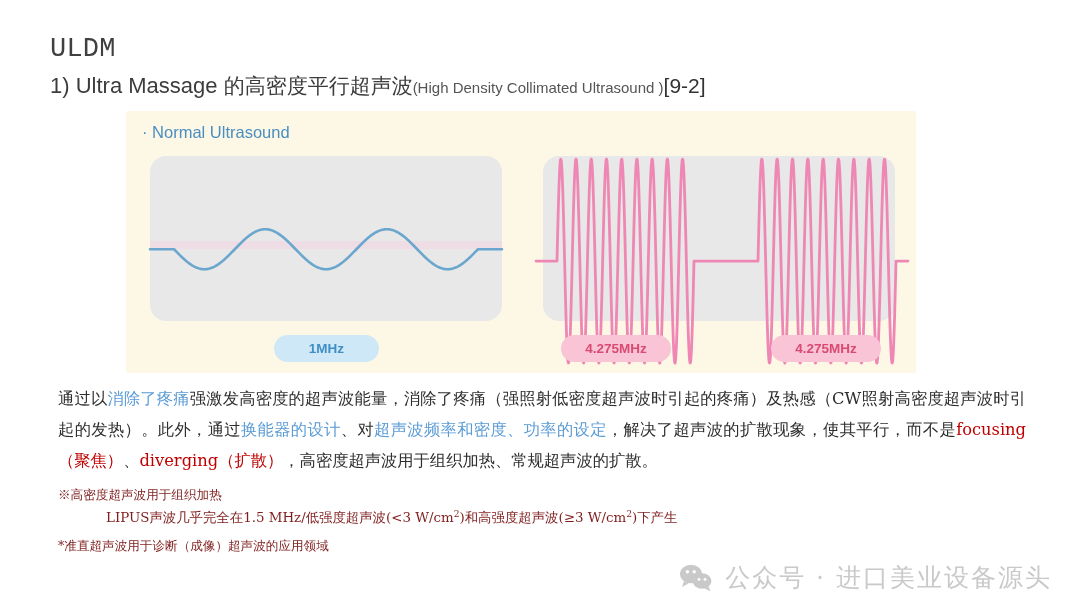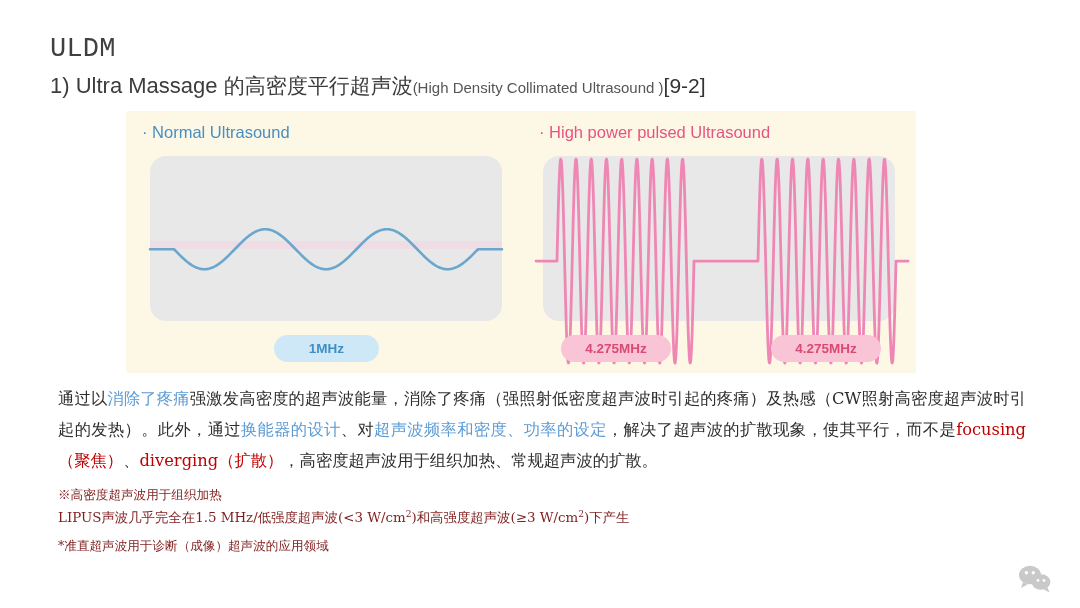--- a/index.html
+++ b/index.html
@@ -166,21 +166,21 @@
 
   
   .footnote {
     position: absolute;
     left: 58px;
     font-family: "DejaVu Serif", serif;
     color: #7f1d1d;
     white-space: nowrap;
   }
   #footnote-1 { top: 487px; font-size: 12.6px; }
-  #footnote-2 { top: 509px; font-size: 13.4px; }
+  #footnote-2 { top: 509px; font-size: 13.4px; margin-left: 48px; }
   #footnote-3 { top: 538px; font-size: 12.6px; }
   .footnote sup { font-size: 0.68em; vertical-align: super; }
 
   
   #watermark {
     position: absolute;
     right: 28px;
     bottom: 14px;
     display: flex;
     align-items: center;
@@ -213,22 +213,20 @@
 
   <div id="normal-wave-box" class="wave-box"></div>
   <div id="pink-band"></div>
 
   <svg class="wave-svg" id="normal-wave-svg" width="352" height="165" style="left:24px; top:45px;" viewBox="0 0 352 165">
     <path id="normal-path" fill="none" stroke="#6aa6cd" stroke-width="2.6" stroke-linecap="round" stroke-linejoin="round" d="M 0 93.225 L 24 93.225 L 24.00 93.22 L 24.72 93.97 L 25.45 94.72 L 26.17 95.46 L 26.90 96.21 L 27.62 96.94 L 28.34 97.68 L 29.07 98.40 L 29.79 99.12 L 30.51 99.83 L 31.24 100.53 L 31.96 101.22 L 32.69 101.90 L 33.41 102.57 L 34.13 103.22 L 34.86 103.87 L 35.58 104.49 L 36.30 105.10 L 37.03 105.69 L 37.75 106.27 L 38.48 106.83 L 39.20 107.37 L 39.92 107.89 L 40.65 108.38 L 41.37 108.86 L 42.10 109.32 L 42.82 109.75 L 43.54 110.16 L 44.27 110.55 L 44.99 110.91 L 45.71 111.24 L 46.44 111.56 L 47.16 111.84 L 47.89 112.10 L 48.61 112.34 L 49.33 112.54 L 50.06 112.72 L 50.78 112.88 L 51.50 113.00 L 52.23 113.10 L 52.95 113.17 L 53.68 113.21 L 54.40 113.22 L 55.12 113.21 L 55.85 113.17 L 56.57 113.10 L 57.30 113.00 L 58.02 112.88 L 58.74 112.72 L 59.47 112.54 L 60.19 112.34 L 60.91 112.10 L 61.64 111.84 L 62.36 111.56 L 63.09 111.24 L 63.81 110.91 L 64.53 110.55 L 65.26 110.16 L 65.98 109.75 L 66.70 109.32 L 67.43 108.86 L 68.15 108.38 L 68.88 107.89 L 69.60 107.37 L 70.32 106.83 L 71.05 106.27 L 71.77 105.69 L 72.50 105.10 L 73.22 104.49 L 73.94 103.87 L 74.67 103.22 L 75.39 102.57 L 76.11 101.90 L 76.84 101.22 L 77.56 100.53 L 78.29 99.83 L 79.01 99.12 L 79.73 98.40 L 80.46 97.68 L 81.18 96.94 L 81.90 96.21 L 82.63 95.46 L 83.35 94.72 L 84.08 93.97 L 84.80 93.22 L 85.52 92.48 L 86.25 91.73 L 86.97 90.99 L 87.70 90.24 L 88.42 89.51 L 89.14 88.77 L 89.87 88.05 L 90.59 87.33 L 91.31 86.62 L 92.04 85.92 L 92.76 85.23 L 93.49 84.55 L 94.21 83.88 L 94.93 83.22 L 95.66 82.58 L 96.38 81.96 L 97.10 81.35 L 97.83 80.76 L 98.55 80.18 L 99.28 79.62 L 100.00 79.08 L 100.72 78.56 L 101.45 78.07 L 102.17 77.59 L 102.90 77.13 L 103.62 76.70 L 104.34 76.29 L 105.07 75.90 L 105.79 75.54 L 106.51 75.21 L 107.24 74.89 L 107.96 74.61 L 108.69 74.35 L 109.41 74.11 L 110.13 73.91 L 110.86 73.73 L 111.58 73.57 L 112.30 73.45 L 113.03 73.35 L 113.75 73.28 L 114.48 73.24 L 115.20 73.22 L 115.92 73.24 L 116.65 73.28 L 117.37 73.35 L 118.10 73.45 L 118.82 73.57 L 119.54 73.73 L 120.27 73.91 L 120.99 74.11 L 121.71 74.35 L 122.44 74.61 L 123.16 74.89 L 123.89 75.21 L 124.61 75.54 L 125.33 75.90 L 126.06 76.29 L 126.78 76.70 L 127.50 77.13 L 128.23 77.59 L 128.95 78.07 L 129.68 78.56 L 130.40 79.08 L 131.12 79.62 L 131.85 80.18 L 132.57 80.76 L 133.30 81.35 L 134.02 81.96 L 134.74 82.58 L 135.47 83.22 L 136.19 83.88 L 136.91 84.55 L 137.64 85.23 L 138.36 85.92 L 139.09 86.62 L 139.81 87.33 L 140.53 88.05 L 141.26 88.77 L 141.98 89.51 L 142.70 90.24 L 143.43 90.99 L 144.15 91.73 L 144.88 92.48 L 145.60 93.22 L 146.32 93.97 L 147.05 94.72 L 147.77 95.46 L 148.50 96.21 L 149.22 96.94 L 149.94 97.68 L 150.67 98.40 L 151.39 99.12 L 152.11 99.83 L 152.84 100.53 L 153.56 101.22 L 154.29 101.90 L 155.01 102.57 L 155.73 103.22 L 156.46 103.87 L 157.18 104.49 L 157.90 105.10 L 158.63 105.69 L 159.35 106.27 L 160.08 106.83 L 160.80 107.37 L 161.52 107.89 L 162.25 108.38 L 162.97 108.86 L 163.70 109.32 L 164.42 109.75 L 165.14 110.16 L 165.87 110.55 L 166.59 110.91 L 167.31 111.24 L 168.04 111.56 L 168.76 111.84 L 169.49 112.10 L 170.21 112.34 L 170.93 112.54 L 171.66 112.72 L 172.38 112.88 L 173.10 113.00 L 173.83 113.10 L 174.55 113.17 L 175.28 113.21 L 176.00 113.22 L 176.72 113.21 L 177.45 113.17 L 178.17 113.10 L 178.90 113.00 L 179.62 112.88 L 180.34 112.72 L 181.07 112.54 L 181.79 112.34 L 182.51 112.10 L 183.24 111.84 L 183.96 111.56 L 184.69 111.24 L 185.41 110.91 L 186.13 110.55 L 186.86 110.16 L 187.58 109.75 L 188.30 109.32 L 189.03 108.86 L 189.75 108.38 L 190.48 107.89 L 191.20 107.37 L 191.92 106.83 L 192.65 106.27 L 193.37 105.69 L 194.10 105.10 L 194.82 104.49 L 195.54 103.87 L 196.27 103.22 L 196.99 102.57 L 197.71 101.90 L 198.44 101.22 L 199.16 100.53 L 199.89 99.83 L 200.61 99.12 L 201.33 98.40 L 202.06 97.68 L 202.78 96.94 L 203.50 96.21 L 204.23 95.46 L 204.95 94.72 L 205.68 93.97 L 206.40 93.23 L 207.12 92.48 L 207.85 91.73 L 208.57 90.99 L 209.30 90.24 L 210.02 89.51 L 210.74 88.77 L 211.47 88.05 L 212.19 87.33 L 212.91 86.62 L 213.64 85.92 L 214.36 85.23 L 215.09 84.55 L 215.81 83.88 L 216.53 83.23 L 217.26 82.58 L 217.98 81.96 L 218.70 81.35 L 219.43 80.76 L 220.15 80.18 L 220.88 79.62 L 221.60 79.08 L 222.32 78.56 L 223.05 78.07 L 223.77 77.59 L 224.50 77.13 L 225.22 76.70 L 225.94 76.29 L 226.67 75.90 L 227.39 75.54 L 228.11 75.21 L 228.84 74.89 L 229.56 74.61 L 230.29 74.35 L 231.01 74.11 L 231.73 73.91 L 232.46 73.73 L 233.18 73.57 L 233.90 73.45 L 234.63 73.35 L 235.35 73.28 L 236.08 73.24 L 236.80 73.22 L 237.52 73.24 L 238.25 73.28 L 238.97 73.35 L 239.70 73.45 L 240.42 73.57 L 241.14 73.73 L 241.87 73.91 L 242.59 74.11 L 243.31 74.35 L 244.04 74.61 L 244.76 74.89 L 245.49 75.21 L 246.21 75.54 L 246.93 75.90 L 247.66 76.29 L 248.38 76.70 L 249.10 77.13 L 249.83 77.59 L 250.55 78.07 L 251.28 78.56 L 252.00 79.08 L 252.72 79.62 L 253.45 80.18 L 254.17 80.76 L 254.90 81.35 L 255.62 81.96 L 256.34 82.58 L 257.07 83.22 L 257.79 83.88 L 258.51 84.55 L 259.24 85.23 L 259.96 85.92 L 260.69 86.62 L 261.41 87.33 L 262.13 88.05 L 262.86 88.77 L 263.58 89.51 L 264.30 90.24 L 265.03 90.99 L 265.75 91.73 L 266.48 92.48 L 267.20 93.22 L 267.92 93.97 L 268.65 94.72 L 269.37 95.46 L 270.10 96.21 L 270.82 96.94 L 271.54 97.68 L 272.27 98.40 L 272.99 99.12 L 273.71 99.83 L 274.44 100.53 L 275.16 101.22 L 275.89 101.90 L 276.61 102.57 L 277.33 103.23 L 278.06 103.87 L 278.78 104.49 L 279.50 105.10 L 280.23 105.69 L 280.95 106.27 L 281.68 106.83 L 282.40 107.37 L 283.12 107.89 L 283.85 108.38 L 284.57 108.86 L 285.30 109.32 L 286.02 109.75 L 286.74 110.16 L 287.47 110.55 L 288.19 110.91 L 288.91 111.24 L 289.64 111.56 L 290.36 111.84 L 291.09 112.10 L 291.81 112.34 L 292.53 112.54 L 293.26 112.72 L 293.98 112.88 L 294.70 113.00 L 295.43 113.10 L 296.15 113.17 L 296.88 113.21 L 297.60 113.22 L 298.32 113.21 L 299.05 113.17 L 299.77 113.10 L 300.50 113.00 L 301.22 112.88 L 301.94 112.72 L 302.67 112.54 L 303.39 112.34 L 304.11 112.10 L 304.84 111.84 L 305.56 111.56 L 306.29 111.24 L 307.01 110.91 L 307.73 110.55 L 308.46 110.16 L 309.18 109.75 L 309.90 109.32 L 310.63 108.86 L 311.35 108.38 L 312.08 107.89 L 312.80 107.37 L 313.52 106.83 L 314.25 106.27 L 314.97 105.69 L 315.70 105.10 L 316.42 104.49 L 317.14 103.87 L 317.87 103.22 L 318.59 102.57 L 319.31 101.90 L 320.04 101.22 L 320.76 100.53 L 321.49 99.83 L 322.21 99.12 L 322.93 98.40 L 323.66 97.68 L 324.38 96.94 L 325.10 96.21 L 325.83 95.46 L 326.55 94.72 L 327.28 93.97 L 328.00 93.23 L 352 93.225"></path>
   </svg>
 
   <div id="freq-normal" class="freq-pill">1MHz</div>
 
-  <div id="pulsed-heading" class="panel-heading"><span class="heading-dot">·</span>
-    <span>High power pulsed Ultrasound</span></div>
 
   <div id="pulsed-wave-box" class="wave-box"></div>
 
   <svg class="wave-svg" id="pulsed-wave-svg" width="372" height="215" style="left:410px; top:20px;" viewBox="0 0 372 215">
     <path id="pulsed-path" fill="none" stroke="#ef87b5" stroke-width="2.8" stroke-linecap="round" stroke-linejoin="round" d="M 0 130.075 L 21 130.075 L 21.00 130.07 L 21.26 119.00 L 21.53 108.07 L 21.79 97.39 L 22.05 87.09 L 22.32 77.31 L 22.58 68.14 L 22.84 59.71 L 23.11 52.11 L 23.37 45.44 L 23.63 39.76 L 23.90 35.15 L 24.16 31.66 L 24.43 29.33 L 24.69 28.19 L 24.95 28.26 L 25.22 29.53 L 25.48 31.99 L 25.74 35.61 L 26.01 40.34 L 26.27 46.13 L 26.53 52.92 L 26.80 60.61 L 27.06 69.13 L 27.32 78.37 L 27.59 88.21 L 27.85 98.56 L 28.11 109.27 L 28.38 120.23 L 28.64 131.31 L 28.90 142.37 L 29.17 153.29 L 29.43 163.93 L 29.69 174.17 L 29.96 183.89 L 30.22 192.98 L 30.48 201.32 L 30.75 208.82 L 31.01 215.39 L 31.27 220.96 L 31.54 225.45 L 31.80 228.81 L 32.07 231.00 L 32.33 232.01 L 32.59 231.81 L 32.86 230.40 L 33.12 227.82 L 33.38 224.07 L 33.65 219.22 L 33.91 213.31 L 34.17 206.42 L 34.44 198.63 L 34.70 190.03 L 34.96 180.72 L 35.23 170.81 L 35.49 160.42 L 35.75 149.67 L 36.02 138.69 L 36.28 127.61 L 36.54 116.56 L 36.81 105.66 L 37.07 95.06 L 37.33 84.87 L 37.60 75.21 L 37.86 66.20 L 38.13 57.95 L 38.39 50.55 L 38.65 44.09 L 38.92 38.64 L 39.18 34.27 L 39.44 31.04 L 39.71 28.97 L 39.97 28.10 L 40.23 28.44 L 40.50 29.98 L 40.76 32.69 L 41.02 36.56 L 41.29 41.54 L 41.55 47.56 L 41.81 54.55 L 42.08 62.44 L 42.34 71.12 L 42.60 80.50 L 42.87 90.47 L 43.13 100.91 L 43.39 111.69 L 43.66 122.69 L 43.92 133.77 L 44.18 144.81 L 44.45 155.68 L 44.71 166.24 L 44.97 176.38 L 45.24 185.97 L 45.50 194.90 L 45.77 203.07 L 46.03 210.37 L 46.29 216.72 L 46.56 222.05 L 46.82 226.29 L 47.08 229.40 L 47.35 231.33 L 47.61 232.07 L 47.87 231.60 L 48.14 229.93 L 48.40 227.08 L 48.66 223.09 L 48.93 218.00 L 49.19 211.86 L 49.45 204.77 L 49.72 196.79 L 49.98 188.02 L 50.24 178.56 L 50.51 168.54 L 50.77 158.06 L 51.03 147.25 L 51.30 136.23 L 51.56 125.15 L 51.83 114.12 L 52.09 103.28 L 52.35 92.76 L 52.62 82.67 L 52.88 73.15 L 53.14 64.30 L 53.41 56.23 L 53.67 49.03 L 53.93 42.79 L 54.20 37.57 L 54.46 33.46 L 54.72 30.48 L 54.99 28.68 L 55.25 28.07 L 55.51 28.68 L 55.78 30.48 L 56.04 33.46 L 56.30 37.57 L 56.57 42.79 L 56.83 49.03 L 57.09 56.23 L 57.36 64.30 L 57.62 73.15 L 57.88 82.67 L 58.15 92.76 L 58.41 103.28 L 58.68 114.12 L 58.94 125.15 L 59.20 136.23 L 59.47 147.25 L 59.73 158.06 L 59.99 168.54 L 60.26 178.56 L 60.52 188.02 L 60.78 196.79 L 61.05 204.77 L 61.31 211.86 L 61.57 218.00 L 61.84 223.09 L 62.10 227.08 L 62.36 229.93 L 62.63 231.60 L 62.89 232.07 L 63.15 231.33 L 63.42 229.40 L 63.68 226.29 L 63.94 222.05 L 64.21 216.72 L 64.47 210.37 L 64.73 203.07 L 65.00 194.90 L 65.26 185.97 L 65.53 176.38 L 65.79 166.24 L 66.05 155.68 L 66.32 144.81 L 66.58 133.77 L 66.84 122.69 L 67.11 111.69 L 67.37 100.91 L 67.63 90.47 L 67.90 80.50 L 68.16 71.12 L 68.42 62.44 L 68.69 54.55 L 68.95 47.56 L 69.21 41.54 L 69.48 36.56 L 69.74 32.69 L 70.00 29.98 L 70.27 28.44 L 70.53 28.10 L 70.79 28.97 L 71.06 31.04 L 71.32 34.27 L 71.58 38.64 L 71.85 44.09 L 72.11 50.55 L 72.38 57.95 L 72.64 66.20 L 72.90 75.21 L 73.17 84.87 L 73.43 95.06 L 73.69 105.66 L 73.96 116.56 L 74.22 127.61 L 74.48 138.69 L 74.75 149.67 L 75.01 160.42 L 75.27 170.81 L 75.54 180.72 L 75.80 190.03 L 76.06 198.63 L 76.33 206.42 L 76.59 213.31 L 76.85 219.22 L 77.12 224.07 L 77.38 227.82 L 77.64 230.40 L 77.91 231.81 L 78.17 232.01 L 78.43 231.00 L 78.70 228.81 L 78.96 225.45 L 79.22 220.96 L 79.49 215.39 L 79.75 208.82 L 80.02 201.32 L 80.28 192.98 L 80.54 183.89 L 80.81 174.17 L 81.07 163.93 L 81.33 153.29 L 81.60 142.37 L 81.86 131.31 L 82.12 120.23 L 82.39 109.27 L 82.65 98.56 L 82.91 88.21 L 83.18 78.37 L 83.44 69.13 L 83.70 60.61 L 83.97 52.92 L 84.23 46.13 L 84.49 40.34 L 84.76 35.61 L 85.02 31.99 L 85.28 29.53 L 85.55 28.26 L 85.81 28.19 L 86.08 29.33 L 86.34 31.66 L 86.60 35.15 L 86.87 39.76 L 87.13 45.44 L 87.39 52.11 L 87.66 59.71 L 87.92 68.14 L 88.18 77.31 L 88.45 87.09 L 88.71 97.39 L 88.97 108.07 L 89.24 119.00 L 89.50 130.07 L 89.76 141.15 L 90.03 152.08 L 90.29 162.76 L 90.55 173.06 L 90.82 182.84 L 91.08 192.01 L 91.34 200.44 L 91.61 208.04 L 91.87 214.71 L 92.13 220.39 L 92.40 225.00 L 92.66 228.49 L 92.92 230.82 L 93.19 231.96 L 93.45 231.89 L 93.72 230.62 L 93.98 228.16 L 94.24 224.54 L 94.51 219.81 L 94.77 214.02 L 95.03 207.23 L 95.30 199.54 L 95.56 191.02 L 95.82 181.78 L 96.09 171.94 L 96.35 161.59 L 96.61 150.88 L 96.88 139.92 L 97.14 128.84 L 97.40 117.78 L 97.67 106.86 L 97.93 96.22 L 98.19 85.98 L 98.46 76.26 L 98.72 67.17 L 98.98 58.83 L 99.25 51.33 L 99.51 44.76 L 99.77 39.19 L 100.04 34.70 L 100.30 31.34 L 100.57 29.15 L 100.83 28.14 L 101.09 28.34 L 101.36 29.75 L 101.62 32.33 L 101.88 36.08 L 102.15 40.93 L 102.41 46.84 L 102.67 53.73 L 102.94 61.52 L 103.20 70.12 L 103.46 79.43 L 103.73 89.34 L 103.99 99.73 L 104.25 110.48 L 104.52 121.46 L 104.78 132.54 L 105.04 143.59 L 105.31 154.49 L 105.57 165.09 L 105.83 175.28 L 106.10 184.94 L 106.36 193.95 L 106.63 202.20 L 106.89 209.60 L 107.15 216.06 L 107.42 221.51 L 107.68 225.88 L 107.94 229.11 L 108.21 231.18 L 108.47 232.05 L 108.73 231.71 L 109.00 230.17 L 109.26 227.46 L 109.52 223.59 L 109.79 218.61 L 110.05 212.59 L 110.31 205.60 L 110.58 197.71 L 110.84 189.03 L 111.10 179.65 L 111.37 169.68 L 111.63 159.24 L 111.89 148.46 L 112.16 137.46 L 112.42 126.38 L 112.68 115.34 L 112.95 104.47 L 113.21 93.91 L 113.48 83.77 L 113.74 74.18 L 114.00 65.25 L 114.27 57.08 L 114.53 49.78 L 114.79 43.43 L 115.06 38.10 L 115.32 33.86 L 115.58 30.75 L 115.85 28.82 L 116.11 28.08 L 116.37 28.55 L 116.64 30.22 L 116.90 33.07 L 117.16 37.06 L 117.43 42.15 L 117.69 48.29 L 117.95 55.38 L 118.22 63.36 L 118.48 72.13 L 118.74 81.59 L 119.01 91.61 L 119.27 102.09 L 119.53 112.90 L 119.80 123.92 L 120.06 135.00 L 120.33 146.03 L 120.59 156.87 L 120.85 167.39 L 121.12 177.48 L 121.38 187.00 L 121.64 195.85 L 121.91 203.92 L 122.17 211.12 L 122.43 217.36 L 122.70 222.58 L 122.96 226.69 L 123.22 229.67 L 123.49 231.47 L 123.75 232.07 L 124.01 231.47 L 124.28 229.67 L 124.54 226.69 L 124.80 222.58 L 125.07 217.36 L 125.33 211.12 L 125.59 203.92 L 125.86 195.85 L 126.12 187.00 L 126.38 177.48 L 126.65 167.39 L 126.91 156.87 L 127.17 146.03 L 127.44 135.00 L 127.70 123.92 L 127.97 112.90 L 128.23 102.09 L 128.49 91.61 L 128.76 81.59 L 129.02 72.13 L 129.28 63.36 L 129.55 55.38 L 129.81 48.29 L 130.07 42.15 L 130.34 37.06 L 130.60 33.07 L 130.86 30.22 L 131.13 28.55 L 131.39 28.08 L 131.65 28.82 L 131.92 30.75 L 132.18 33.86 L 132.44 38.10 L 132.71 43.43 L 132.97 49.78 L 133.23 57.08 L 133.50 65.25 L 133.76 74.18 L 134.02 83.77 L 134.29 93.91 L 134.55 104.47 L 134.82 115.34 L 135.08 126.38 L 135.34 137.46 L 135.61 148.46 L 135.87 159.24 L 136.13 169.68 L 136.40 179.65 L 136.66 189.03 L 136.92 197.71 L 137.19 205.60 L 137.45 212.59 L 137.71 218.61 L 137.98 223.59 L 138.24 227.46 L 138.50 230.17 L 138.77 231.71 L 139.03 232.05 L 139.29 231.18 L 139.56 229.11 L 139.82 225.88 L 140.08 221.51 L 140.35 216.06 L 140.61 209.60 L 140.88 202.20 L 141.14 193.95 L 141.40 184.94 L 141.67 175.28 L 141.93 165.09 L 142.19 154.49 L 142.46 143.59 L 142.72 132.54 L 142.98 121.46 L 143.25 110.48 L 143.51 99.73 L 143.77 89.34 L 144.04 79.43 L 144.30 70.12 L 144.56 61.52 L 144.83 53.73 L 145.09 46.84 L 145.35 40.93 L 145.62 36.08 L 145.88 32.33 L 146.14 29.75 L 146.41 28.34 L 146.67 28.14 L 146.93 29.15 L 147.20 31.34 L 147.46 34.70 L 147.73 39.19 L 147.99 44.76 L 148.25 51.33 L 148.52 58.83 L 148.78 67.17 L 149.04 76.26 L 149.31 85.98 L 149.57 96.22 L 149.83 106.86 L 150.10 117.78 L 150.36 128.84 L 150.62 139.92 L 150.89 150.88 L 151.15 161.59 L 151.41 171.94 L 151.68 181.78 L 151.94 191.02 L 152.20 199.54 L 152.47 207.23 L 152.73 214.02 L 152.99 219.81 L 153.26 224.54 L 153.52 228.16 L 153.78 230.62 L 154.05 231.89 L 154.31 231.96 L 154.57 230.82 L 154.84 228.49 L 155.10 225.00 L 155.37 220.39 L 155.63 214.71 L 155.89 208.04 L 156.16 200.44 L 156.42 192.01 L 156.68 182.84 L 156.95 173.06 L 157.21 162.76 L 157.47 152.08 L 157.74 141.15 L 158.00 130.08 L 158 130.075 L 222 130.075 L 222.00 130.07 L 222.27 119.00 L 222.53 108.07 L 222.80 97.39 L 223.06 87.09 L 223.33 77.31 L 223.59 68.14 L 223.86 59.71 L 224.12 52.11 L 224.39 45.44 L 224.65 39.76 L 224.92 35.15 L 225.18 31.66 L 225.45 29.33 L 225.72 28.19 L 225.98 28.26 L 226.25 29.53 L 226.51 31.99 L 226.78 35.61 L 227.04 40.34 L 227.31 46.13 L 227.57 52.92 L 227.84 60.61 L 228.10 69.13 L 228.37 78.37 L 228.63 88.21 L 228.90 98.56 L 229.17 109.27 L 229.43 120.23 L 229.70 131.31 L 229.96 142.37 L 230.23 153.29 L 230.49 163.93 L 230.76 174.17 L 231.02 183.89 L 231.29 192.98 L 231.55 201.32 L 231.82 208.82 L 232.08 215.39 L 232.35 220.96 L 232.62 225.45 L 232.88 228.81 L 233.15 231.00 L 233.41 232.01 L 233.68 231.81 L 233.94 230.40 L 234.21 227.82 L 234.47 224.07 L 234.74 219.22 L 235.00 213.31 L 235.27 206.42 L 235.53 198.63 L 235.80 190.03 L 236.07 180.72 L 236.33 170.81 L 236.60 160.42 L 236.86 149.67 L 237.13 138.69 L 237.39 127.61 L 237.66 116.56 L 237.92 105.66 L 238.19 95.06 L 238.45 84.87 L 238.72 75.21 L 238.98 66.20 L 239.25 57.95 L 239.52 50.55 L 239.78 44.09 L 240.05 38.64 L 240.31 34.27 L 240.58 31.04 L 240.84 28.97 L 241.11 28.10 L 241.37 28.44 L 241.64 29.98 L 241.90 32.69 L 242.17 36.56 L 242.43 41.54 L 242.70 47.56 L 242.97 54.55 L 243.23 62.44 L 243.50 71.12 L 243.76 80.50 L 244.03 90.47 L 244.29 100.91 L 244.56 111.69 L 244.82 122.69 L 245.09 133.77 L 245.35 144.81 L 245.62 155.68 L 245.88 166.24 L 246.15 176.38 L 246.42 185.97 L 246.68 194.90 L 246.95 203.07 L 247.21 210.37 L 247.48 216.72 L 247.74 222.05 L 248.01 226.29 L 248.27 229.40 L 248.54 231.33 L 248.80 232.07 L 249.07 231.60 L 249.33 229.93 L 249.60 227.08 L 249.87 223.09 L 250.13 218.00 L 250.40 211.86 L 250.66 204.77 L 250.93 196.79 L 251.19 188.02 L 251.46 178.56 L 251.72 168.54 L 251.99 158.06 L 252.25 147.25 L 252.52 136.23 L 252.78 125.15 L 253.05 114.12 L 253.32 103.28 L 253.58 92.76 L 253.85 82.67 L 254.11 73.15 L 254.38 64.30 L 254.64 56.23 L 254.91 49.03 L 255.17 42.79 L 255.44 37.57 L 255.70 33.46 L 255.97 30.48 L 256.23 28.68 L 256.50 28.07 L 256.77 28.68 L 257.03 30.48 L 257.30 33.46 L 257.56 37.57 L 257.83 42.79 L 258.09 49.03 L 258.36 56.23 L 258.62 64.30 L 258.89 73.15 L 259.15 82.67 L 259.42 92.76 L 259.68 103.28 L 259.95 114.12 L 260.22 125.15 L 260.48 136.23 L 260.75 147.25 L 261.01 158.06 L 261.28 168.54 L 261.54 178.56 L 261.81 188.02 L 262.07 196.79 L 262.34 204.77 L 262.60 211.86 L 262.87 218.00 L 263.13 223.09 L 263.40 227.08 L 263.67 229.93 L 263.93 231.60 L 264.20 232.07 L 264.46 231.33 L 264.73 229.40 L 264.99 226.29 L 265.26 222.05 L 265.52 216.72 L 265.79 210.37 L 266.05 203.07 L 266.32 194.90 L 266.58 185.97 L 266.85 176.38 L 267.12 166.24 L 267.38 155.68 L 267.65 144.81 L 267.91 133.77 L 268.18 122.69 L 268.44 111.69 L 268.71 100.91 L 268.97 90.47 L 269.24 80.50 L 269.50 71.12 L 269.77 62.44 L 270.03 54.55 L 270.30 47.56 L 270.57 41.54 L 270.83 36.56 L 271.10 32.69 L 271.36 29.98 L 271.63 28.44 L 271.89 28.10 L 272.16 28.97 L 272.42 31.04 L 272.69 34.27 L 272.95 38.64 L 273.22 44.09 L 273.48 50.55 L 273.75 57.95 L 274.02 66.20 L 274.28 75.21 L 274.55 84.87 L 274.81 95.06 L 275.08 105.66 L 275.34 116.56 L 275.61 127.61 L 275.87 138.69 L 276.14 149.67 L 276.40 160.42 L 276.67 170.81 L 276.93 180.72 L 277.20 190.03 L 277.47 198.63 L 277.73 206.42 L 278.00 213.31 L 278.26 219.22 L 278.53 224.07 L 278.79 227.82 L 279.06 230.40 L 279.32 231.81 L 279.59 232.01 L 279.85 231.00 L 280.12 228.81 L 280.38 225.45 L 280.65 220.96 L 280.92 215.39 L 281.18 208.82 L 281.45 201.32 L 281.71 192.98 L 281.98 183.89 L 282.24 174.17 L 282.51 163.93 L 282.77 153.29 L 283.04 142.37 L 283.30 131.31 L 283.57 120.23 L 283.83 109.27 L 284.10 98.56 L 284.37 88.21 L 284.63 78.37 L 284.90 69.13 L 285.16 60.61 L 285.43 52.92 L 285.69 46.13 L 285.96 40.34 L 286.22 35.61 L 286.49 31.99 L 286.75 29.53 L 287.02 28.26 L 287.28 28.19 L 287.55 29.33 L 287.82 31.66 L 288.08 35.15 L 288.35 39.76 L 288.61 45.44 L 288.88 52.11 L 289.14 59.71 L 289.41 68.14 L 289.67 77.31 L 289.94 87.09 L 290.20 97.39 L 290.47 108.07 L 290.73 119.00 L 291.00 130.07 L 291.27 141.15 L 291.53 152.08 L 291.80 162.76 L 292.06 173.06 L 292.33 182.84 L 292.59 192.01 L 292.86 200.44 L 293.12 208.04 L 293.39 214.71 L 293.65 220.39 L 293.92 225.00 L 294.18 228.49 L 294.45 230.82 L 294.72 231.96 L 294.98 231.89 L 295.25 230.62 L 295.51 228.16 L 295.78 224.54 L 296.04 219.81 L 296.31 214.02 L 296.57 207.23 L 296.84 199.54 L 297.10 191.02 L 297.37 181.78 L 297.63 171.94 L 297.90 161.59 L 298.17 150.88 L 298.43 139.92 L 298.70 128.84 L 298.96 117.78 L 299.23 106.86 L 299.49 96.22 L 299.76 85.98 L 300.02 76.26 L 300.29 67.17 L 300.55 58.83 L 300.82 51.33 L 301.08 44.76 L 301.35 39.19 L 301.62 34.70 L 301.88 31.34 L 302.15 29.15 L 302.41 28.14 L 302.68 28.34 L 302.94 29.75 L 303.21 32.33 L 303.47 36.08 L 303.74 40.93 L 304.00 46.84 L 304.27 53.73 L 304.53 61.52 L 304.80 70.12 L 305.07 79.43 L 305.33 89.34 L 305.60 99.73 L 305.86 110.48 L 306.13 121.46 L 306.39 132.54 L 306.66 143.59 L 306.92 154.49 L 307.19 165.09 L 307.45 175.28 L 307.72 184.94 L 307.98 193.95 L 308.25 202.20 L 308.52 209.60 L 308.78 216.06 L 309.05 221.51 L 309.31 225.88 L 309.58 229.11 L 309.84 231.18 L 310.11 232.05 L 310.37 231.71 L 310.64 230.17 L 310.90 227.46 L 311.17 223.59 L 311.43 218.61 L 311.70 212.59 L 311.97 205.60 L 312.23 197.71 L 312.50 189.03 L 312.76 179.65 L 313.03 169.68 L 313.29 159.24 L 313.56 148.46 L 313.82 137.46 L 314.09 126.38 L 314.35 115.34 L 314.62 104.47 L 314.88 93.91 L 315.15 83.77 L 315.42 74.18 L 315.68 65.25 L 315.95 57.08 L 316.21 49.78 L 316.48 43.43 L 316.74 38.10 L 317.01 33.86 L 317.27 30.75 L 317.54 28.82 L 317.80 28.08 L 318.07 28.55 L 318.33 30.22 L 318.60 33.07 L 318.87 37.06 L 319.13 42.15 L 319.40 48.29 L 319.66 55.38 L 319.93 63.36 L 320.19 72.13 L 320.46 81.59 L 320.72 91.61 L 320.99 102.09 L 321.25 112.90 L 321.52 123.92 L 321.78 135.00 L 322.05 146.03 L 322.32 156.87 L 322.58 167.39 L 322.85 177.48 L 323.11 187.00 L 323.38 195.85 L 323.64 203.92 L 323.91 211.12 L 324.17 217.36 L 324.44 222.58 L 324.70 226.69 L 324.97 229.67 L 325.23 231.47 L 325.50 232.07 L 325.77 231.47 L 326.03 229.67 L 326.30 226.69 L 326.56 222.58 L 326.83 217.36 L 327.09 211.12 L 327.36 203.92 L 327.62 195.85 L 327.89 187.00 L 328.15 177.48 L 328.42 167.39 L 328.68 156.87 L 328.95 146.03 L 329.22 135.00 L 329.48 123.92 L 329.75 112.90 L 330.01 102.09 L 330.28 91.61 L 330.54 81.59 L 330.81 72.13 L 331.07 63.36 L 331.34 55.38 L 331.60 48.29 L 331.87 42.15 L 332.13 37.06 L 332.40 33.07 L 332.67 30.22 L 332.93 28.55 L 333.20 28.08 L 333.46 28.82 L 333.73 30.75 L 333.99 33.86 L 334.26 38.10 L 334.52 43.43 L 334.79 49.78 L 335.05 57.08 L 335.32 65.25 L 335.58 74.18 L 335.85 83.77 L 336.12 93.91 L 336.38 104.47 L 336.65 115.34 L 336.91 126.38 L 337.18 137.46 L 337.44 148.46 L 337.71 159.24 L 337.97 169.68 L 338.24 179.65 L 338.50 189.03 L 338.77 197.71 L 339.03 205.60 L 339.30 212.59 L 339.57 218.61 L 339.83 223.59 L 340.10 227.46 L 340.36 230.17 L 340.63 231.71 L 340.89 232.05 L 341.16 231.18 L 341.42 229.11 L 341.69 225.88 L 341.95 221.51 L 342.22 216.06 L 342.48 209.60 L 342.75 202.20 L 343.02 193.95 L 343.28 184.94 L 343.55 175.28 L 343.81 165.09 L 344.08 154.49 L 344.34 143.59 L 344.61 132.54 L 344.87 121.46 L 345.14 110.48 L 345.40 99.73 L 345.67 89.34 L 345.93 79.43 L 346.20 70.12 L 346.47 61.52 L 346.73 53.73 L 347.00 46.84 L 347.26 40.93 L 347.53 36.08 L 347.79 32.33 L 348.06 29.75 L 348.32 28.34 L 348.59 28.14 L 348.85 29.15 L 349.12 31.34 L 349.38 34.70 L 349.65 39.19 L 349.92 44.76 L 350.18 51.33 L 350.45 58.83 L 350.71 67.17 L 350.98 76.26 L 351.24 85.98 L 351.51 96.22 L 351.77 106.86 L 352.04 117.78 L 352.30 128.84 L 352.57 139.92 L 352.83 150.88 L 353.10 161.59 L 353.37 171.94 L 353.63 181.78 L 353.90 191.02 L 354.16 199.54 L 354.43 207.23 L 354.69 214.02 L 354.96 219.81 L 355.22 224.54 L 355.49 228.16 L 355.75 230.62 L 356.02 231.89 L 356.28 231.96 L 356.55 230.82 L 356.82 228.49 L 357.08 225.00 L 357.35 220.39 L 357.61 214.71 L 357.88 208.04 L 358.14 200.44 L 358.41 192.01 L 358.67 182.84 L 358.94 173.06 L 359.20 162.76 L 359.47 152.08 L 359.73 141.15 L 360.00 130.08 L 360 130.075 L 372 130.075"></path>
   </svg>
 
   <div id="freq-pulse-1" class="freq-pill">4.275MHz</div>
   <div id="freq-pulse-2" class="freq-pill">4.275MHz</div>
 </div>
@@ -247,13 +245,14 @@
       <ellipse cx="12" cy="11" rx="11" ry="9.2" fill="#c9c9c9"></ellipse>
       <path d="M5 18 L3 24 L9.5 20.5 Z" fill="#c9c9c9"></path>
       <circle cx="8.4" cy="8.8" r="1.7" fill="#ffffff"></circle>
       <circle cx="15.2" cy="8.8" r="1.7" fill="#ffffff"></circle>
       <ellipse cx="23" cy="18" rx="9.4" ry="7.8" fill="#c9c9c9"></ellipse>
       <path d="M29.5 23.5 L31.6 28.5 L25.8 25.6 Z" fill="#c9c9c9"></path>
       <circle cx="20" cy="16.4" r="1.45" fill="#ffffff"></circle>
       <circle cx="26" cy="16.4" r="1.45" fill="#ffffff"></circle>
     </svg>
   </span>
+  <span id="watermark-text">公众号 · 进口美业设备源头</span>
 </div>
 
 </body></html>

